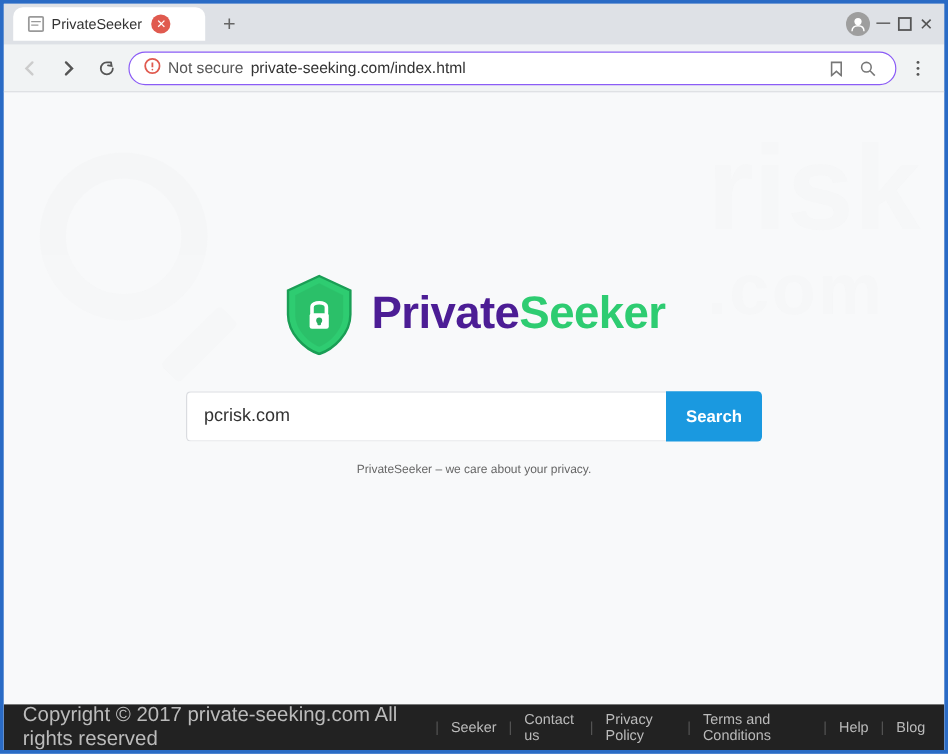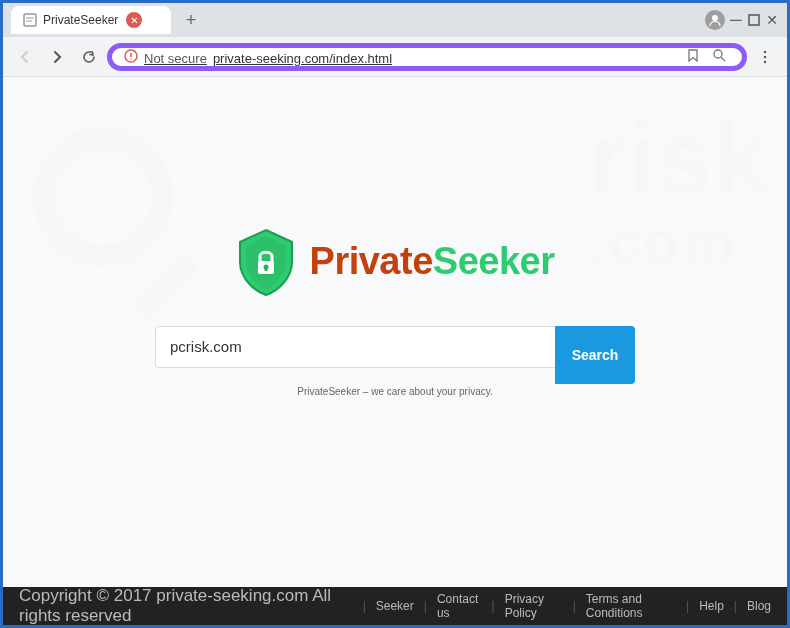--- a/index.html
+++ b/index.html
@@ -117,29 +117,28 @@
       justify-content: center;
       cursor: pointer;
       color: #555;
       font-size: 14px;
     }
     .nav-btn.disabled { color: #ccc; cursor: default; }
     .address-bar {
       flex: 1;
       height: 28px;
       background: #fff;
-      border: 5px solid #8b5cf6;
+      border: 1px solid #8b5cf6;
       border-radius: 14px;
       display: flex;
-      align-items: flex-end;
+      align-items: center;
       padding: 0 12px;
       gap: 6px;
       font-size: 13px;
       color: #333;
-      text-decoration: underline;
     }
     .security-icon {
       color: #e05a4f;
       font-size: 12px;
     }
     .url-text {
       color: #555;
       font-size: 13px;
     }
     .address-icons {
@@ -212,21 +211,21 @@
     .shield-icon {
       width: 60px;
       height: 68px;
     }
     .logo-text {
       font-size: 38px;
       font-weight: bold;
       letter-spacing: -0.5px;
     }
     .logo-private {
-      color: #c2410c;
+      color: #4c1d95;
     }
     .logo-seeker {
       color: #2ecc71;
     }
 
     
     .search-box-container {
       display: flex;
       width: 480px;
       height: 42px;
@@ -240,21 +239,21 @@
       border-right: none;
       border-radius: 4px 0 0 4px;
       padding: 0 14px;
       font-size: 15px;
       color: #333;
       outline: none;
       background: #fff;
     }
     .search-button {
       width: 80px;
-      height: 58px;
+      height: 42px;
       background: #1a99e0;
       color: #fff;
       border: none;
       border-radius: 0 4px 4px 0;
       font-size: 14px;
       font-weight: bold;
       cursor: pointer;
     }
 
     .tagline {

